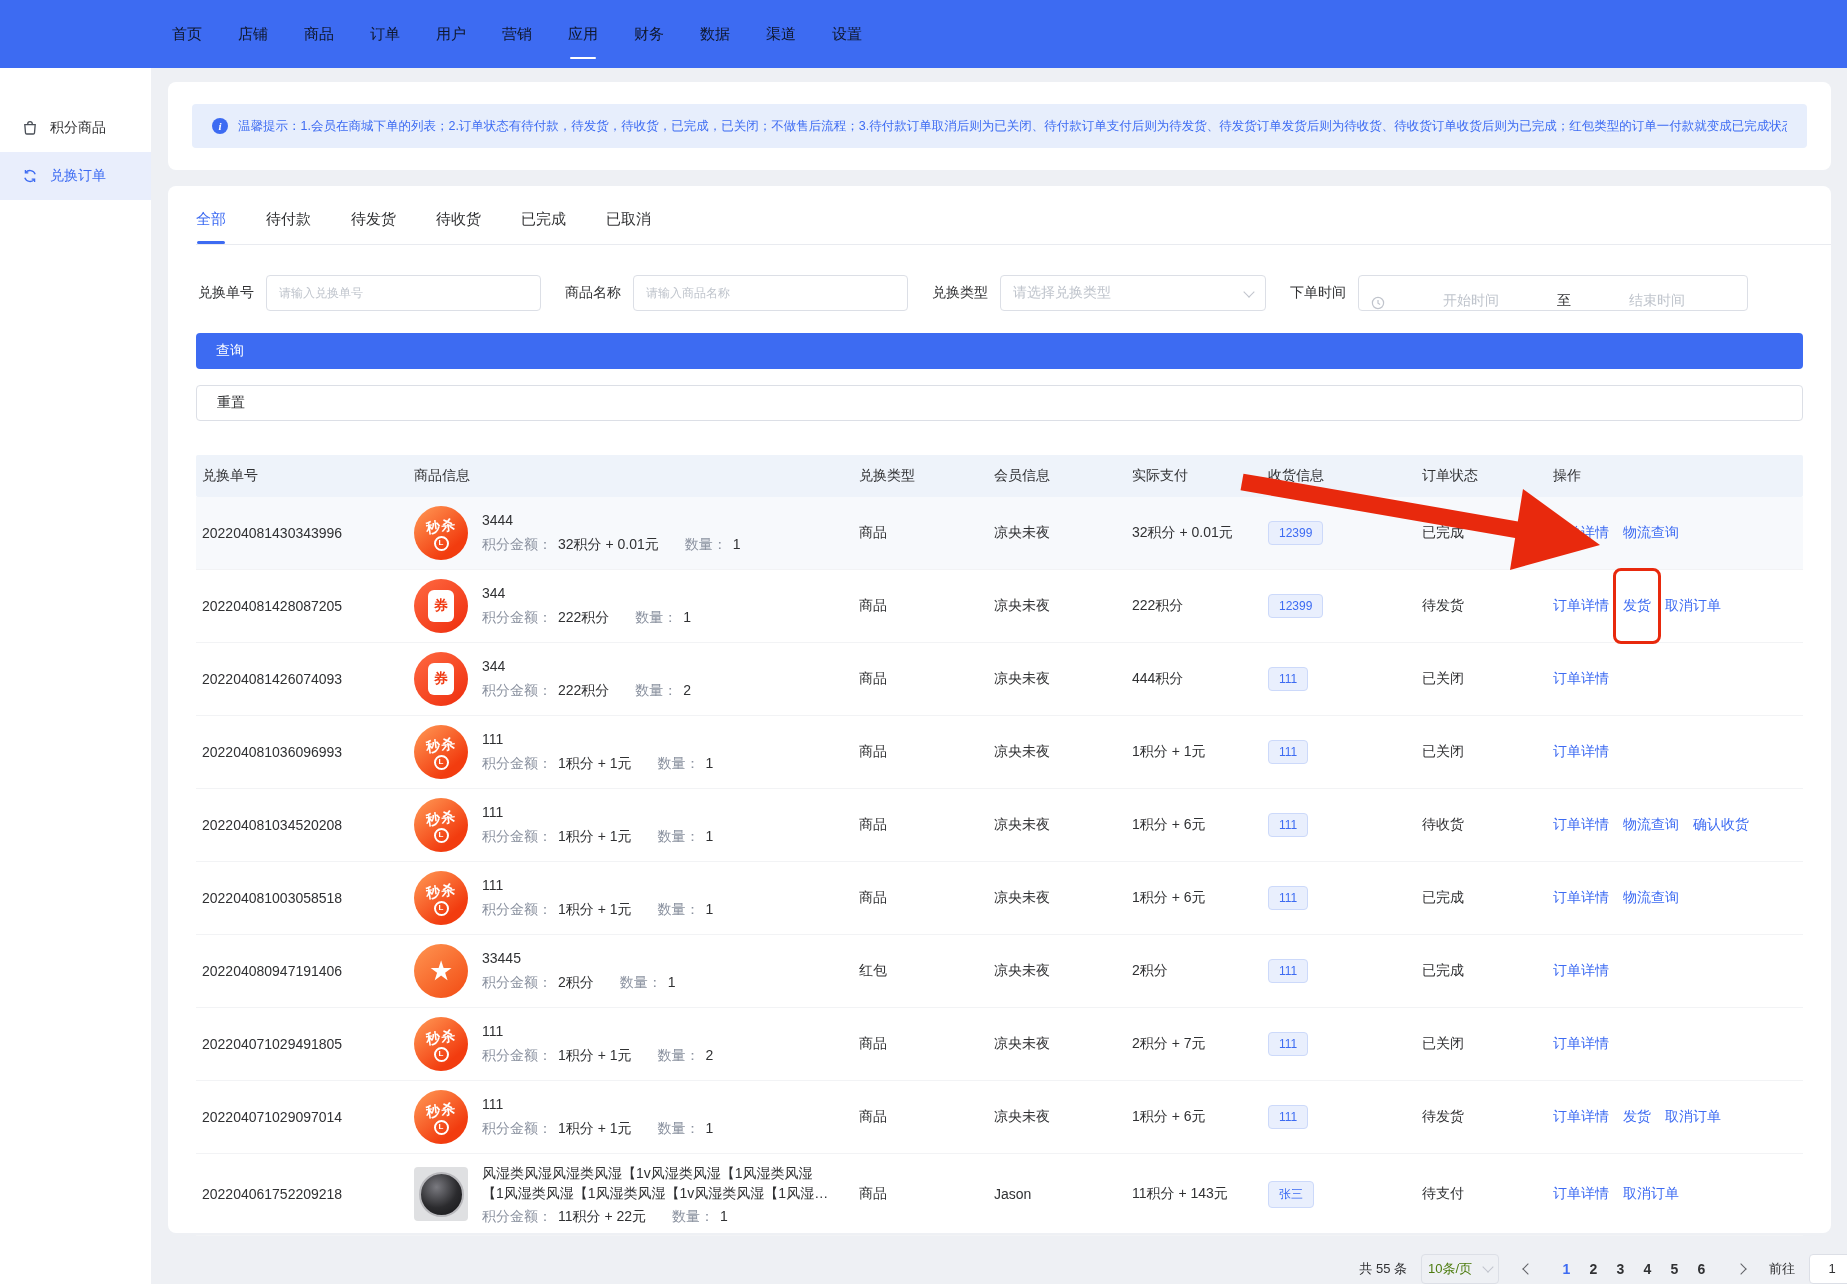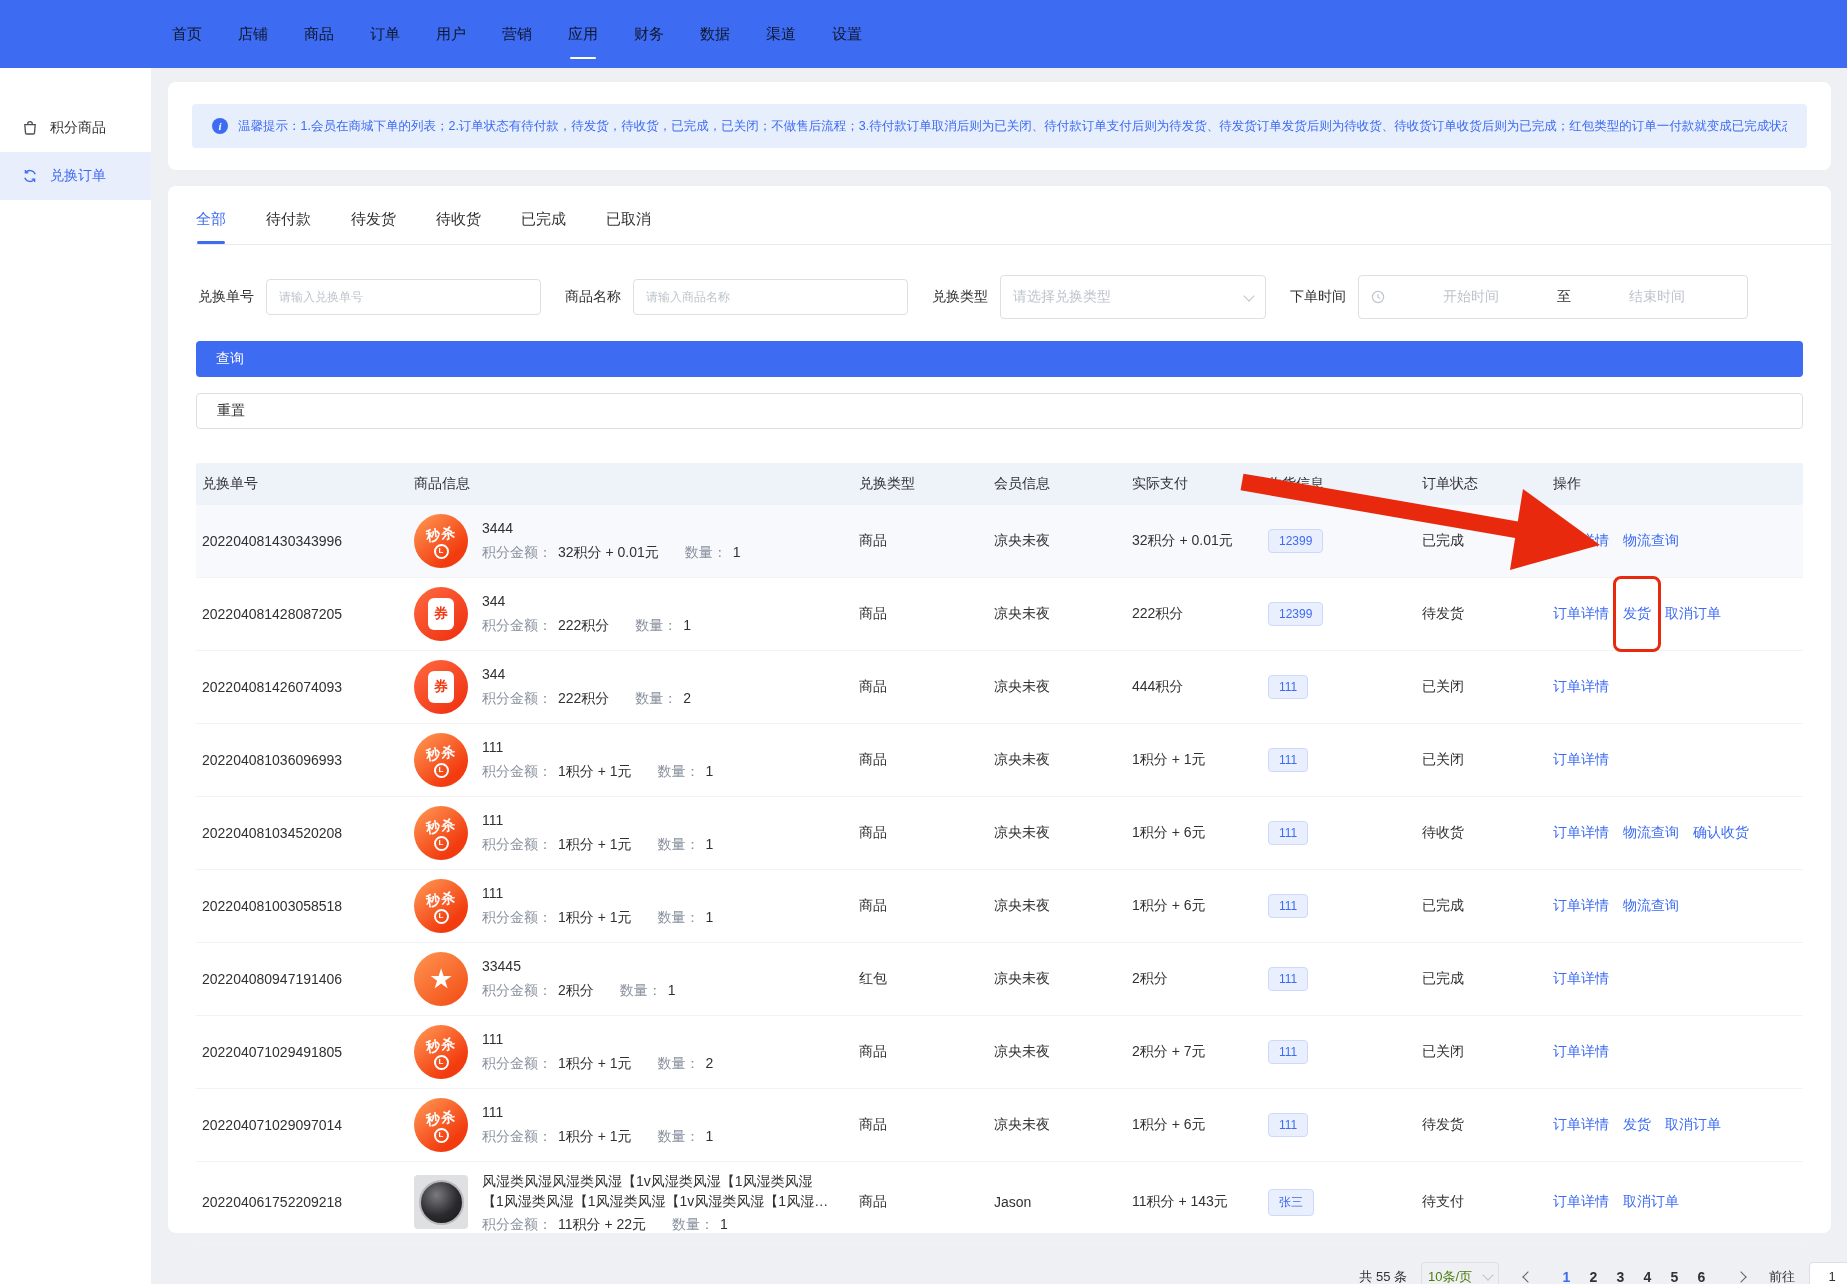--- a/index.html
+++ b/index.html
@@ -34,28 +34,28 @@
   
   .tabs{display:flex;gap:40px;padding:24px 28px 0;}
   .tab{font-size:15px;color:#303133;padding-bottom:15px;position:relative;cursor:pointer;}
   .tab.active{color:var(--primary);}
   .tab.active::after{content:"";position:absolute;left:1px;right:1px;bottom:0;height:3px;background:var(--primary);border-radius:2px;}
   .tabs-divider{height:1px;background:#e9ebf0;margin-left:28px;}
   
   .filters{display:flex;align-items:center;margin:30px 28px 0;}
   .f-label{font-size:14px;color:#303133;white-space:nowrap;margin:0 12px 0 24px;}
   .f-label:first-child{margin-left:2px;}
-  .f-box{height:44px;border:1px solid #dcdfe6;border-radius:4px;background:#fff;
+  .f-box{height:36px;border:1px solid #dcdfe6;border-radius:4px;background:#fff;
     display:flex;align-items:center;padding:0 12px;font-size:14px;}
   input.f-text{height:36px;width:275px;border:1px solid #dcdfe6;border-radius:4px;padding:0 12px;font-size:12px;color:#303133;outline:none;font-family:Liberation Serif, serif;}
   input.f-text::placeholder{color:#bfc4cc;}
   .f-select{width:266px;justify-content:space-between;color:#bfc4cc;cursor:pointer;}
   .chev{width:8px;height:8px;border-right:1.5px solid #c0c4cc;border-bottom:1.5px solid #c0c4cc;
     transform:rotate(45deg);margin-top:-3px;}
-  .f-date{width:390px;gap:8px;color:#bfc4cc;cursor:pointer;}
+  .f-date{width:390px;gap:8px;color:#bfc4cc;cursor:pointer;align-items:flex-end;}
   .f-date .ph{flex:1;text-align:center;}
   .f-date .to{color:#303133;}
   
   .btn-row{display:flex;gap:16px;margin:22px 28px 0;flex-direction:column;}
   .btn{height:36px;padding:0 20px;border-radius:4px;font-size:14px;display:flex;align-items:center;cursor:pointer;}
   .btn.primary{background:var(--primary);color:#fff;}
   .btn.plain{background:#fff;border:1px solid #dcdfe6;color:#303133;}
   
   .table{margin:34px 28px 0;width:1607px;}
   .t-grid{display:grid;grid-template-columns:212px 445px 135px 138px 136px 154px 131px 1fr;align-items:center;}

